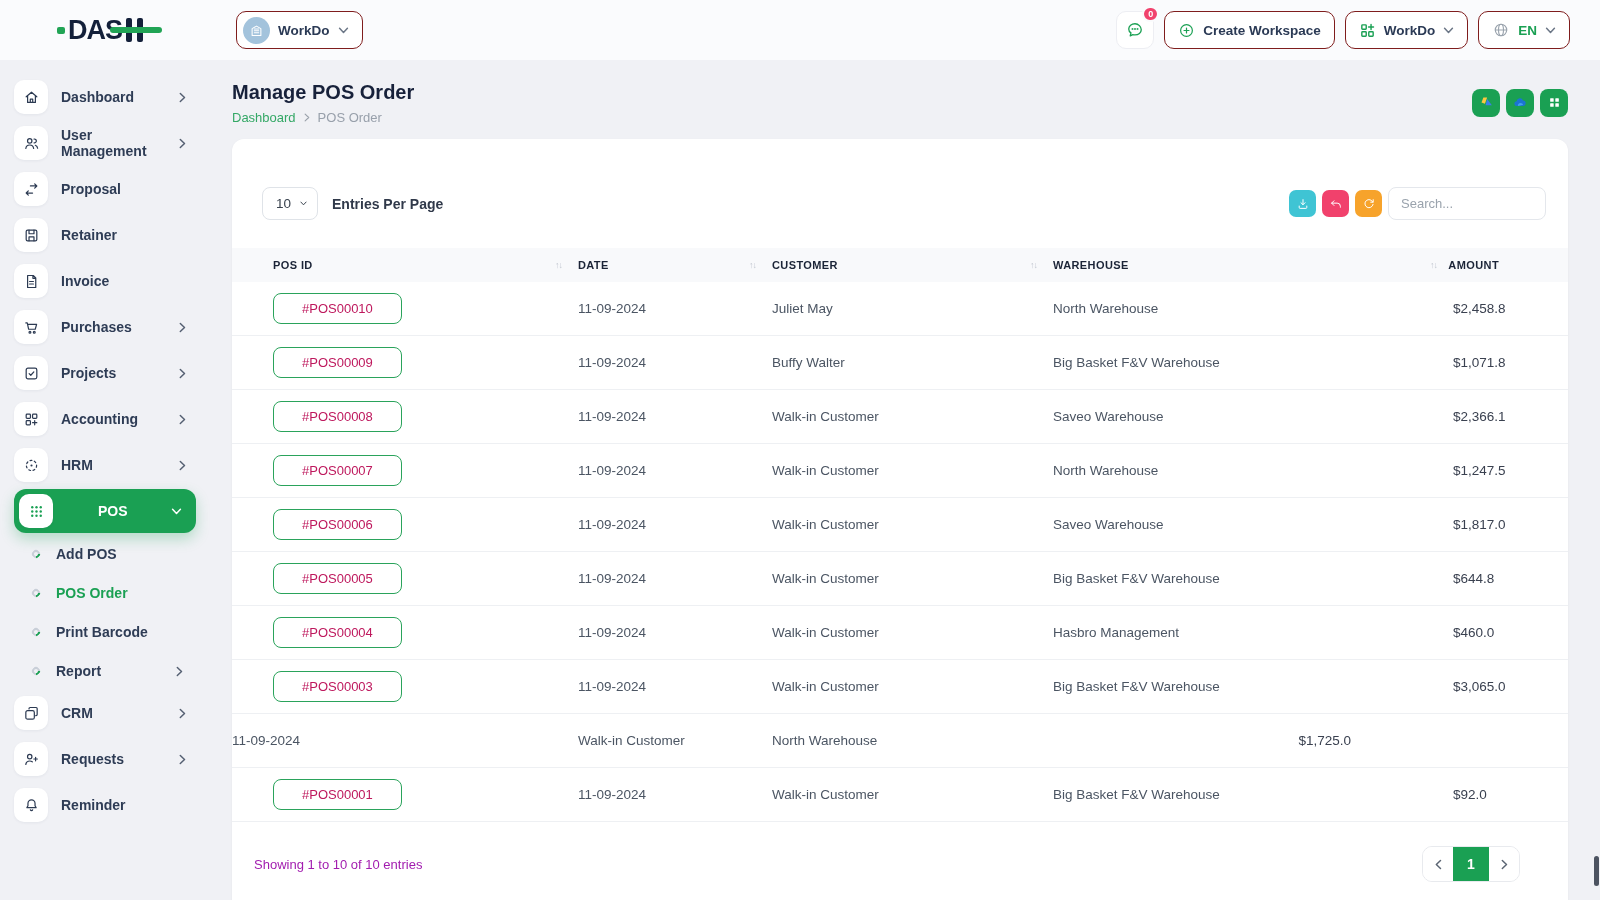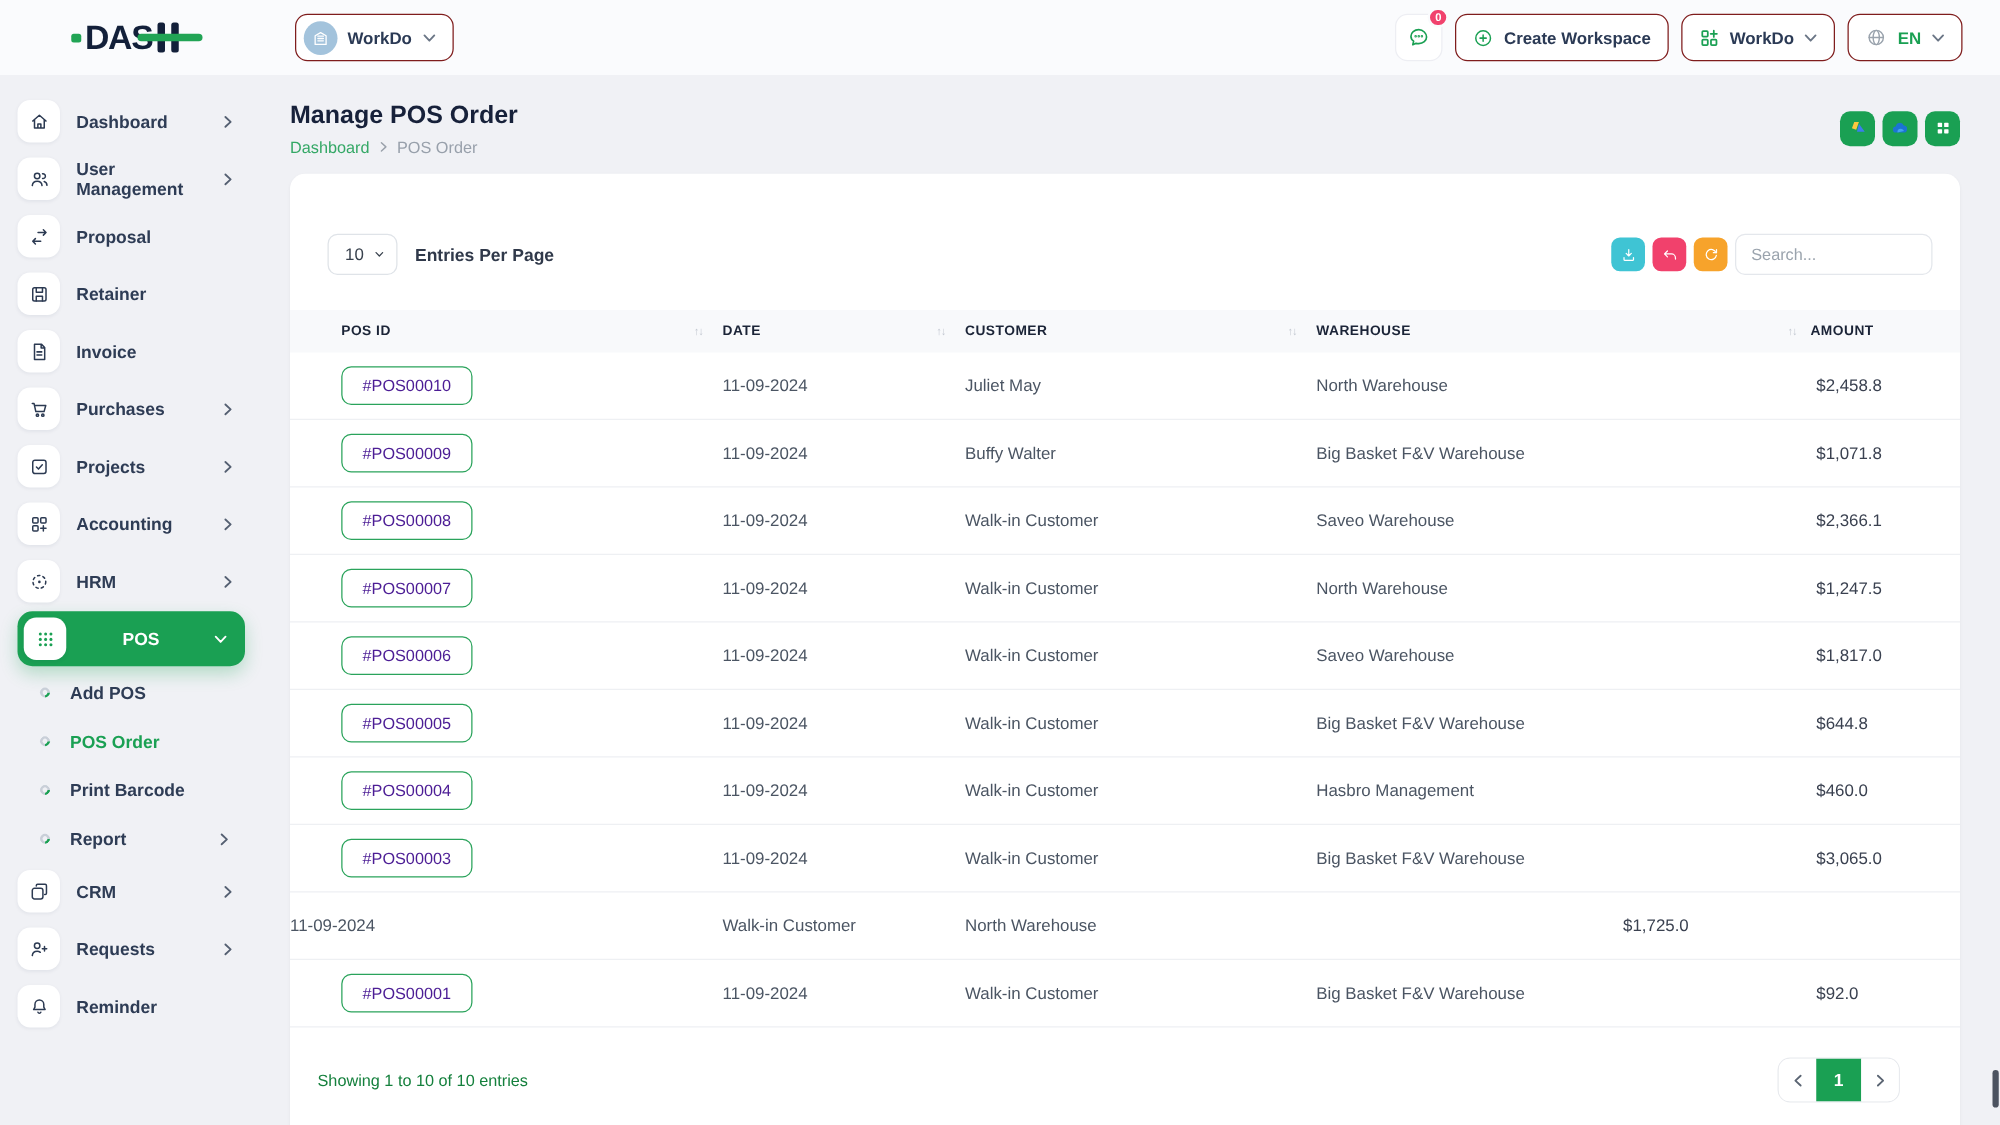--- a/index.html
+++ b/index.html
@@ -82,25 +82,25 @@
   .th { display:flex; align-items:center; justify-content:space-between; padding-right:16px;
         font-size:11px; font-weight:700; letter-spacing:.4px; color:#1b2437; cursor:pointer; }
   .th:first-child { padding-left:41px; }
   .th.th-amount { justify-content:flex-end; padding-right:69px; }
   .sort { font-size:9px; color:#c3c8d1; letter-spacing:-1px; }
   .t-body { }
   .t-row { height:54px; border-bottom:1px solid #eef0f3; }
   .td { font-size:13.5px; color:#4b5563; }
   .td-pos { padding-left:41px; }
   .td-amount { text-align:right; padding-right:102px; color:#3a4150; }
-  .pos-badge { background:#fff; border:1px solid #2aa35b; color:#4c1d95; border-radius:8px;
-               font-size:13px; padding:7px 16px; cursor:pointer; font-family:inherit; }
+  .pos-badge { background:#fff; border:1px solid #2aa35b; color:#be185d; border-radius:8px;
+               font-size:13px; padding:7px 28px; cursor:pointer; font-family:inherit; }
 
   .t-footer { display:flex; align-items:center; padding:24px 48px 0 22px; height:60px; }
-  .showing { font-size:13px; color:#15803d; }
+  .showing { font-size:13px; color:#a21caf; }
   .pager { margin-left:auto; display:flex; align-items:center; height:36px; background:#fff;
            border:1px solid #e8eaee; border-radius:10px; overflow:hidden; }
   .pg-btn { width:30px; height:36px; display:flex; align-items:center; justify-content:center;
             color:#5b6573; cursor:pointer; background:#fff; border:none; }
   .pg-page { width:36px; height:36px; background:#1aa053; color:#fff; font-size:14px; font-weight:600;
              display:flex; align-items:center; justify-content:center; cursor:pointer; border:none; }
 
   .scroll-thumb { position:absolute; right:1px; bottom:14px; width:5px; height:30px; background:#4c5360; border-radius:3px; }
 </style>
 </head>

